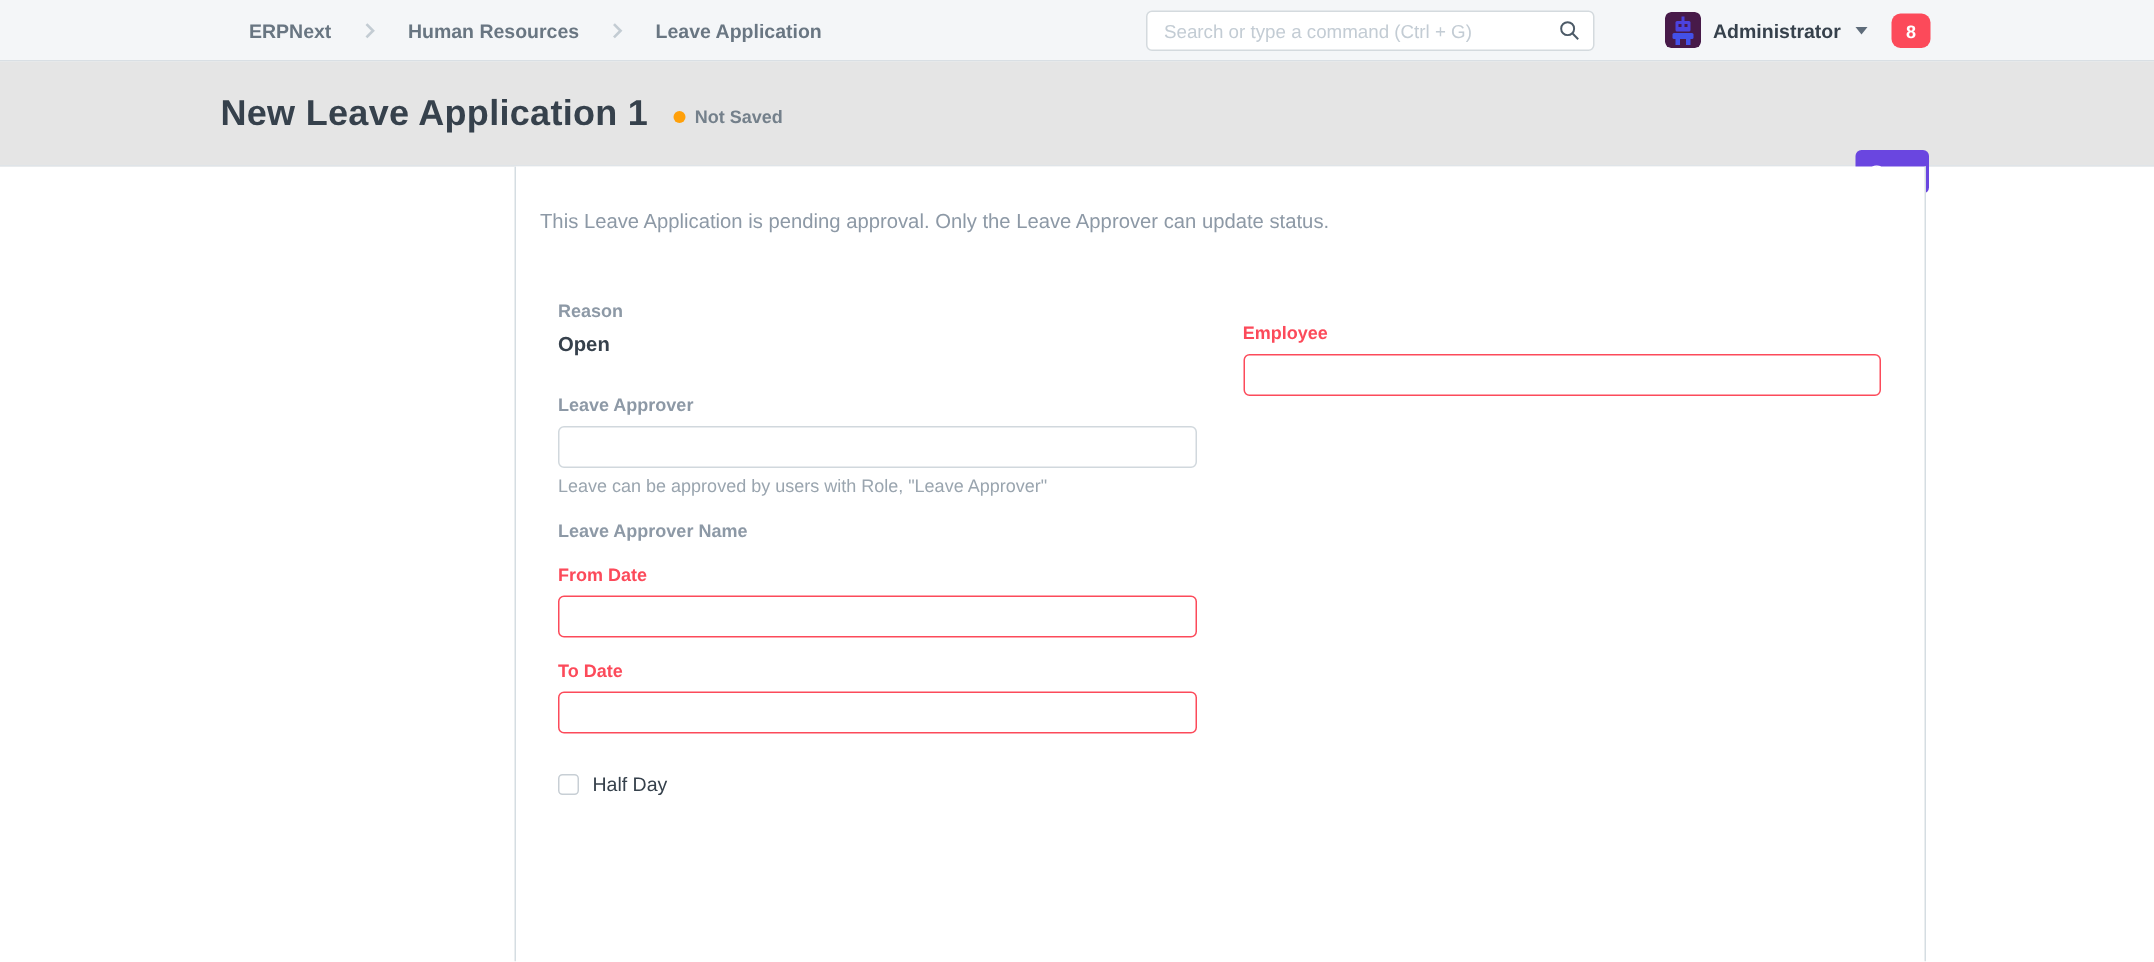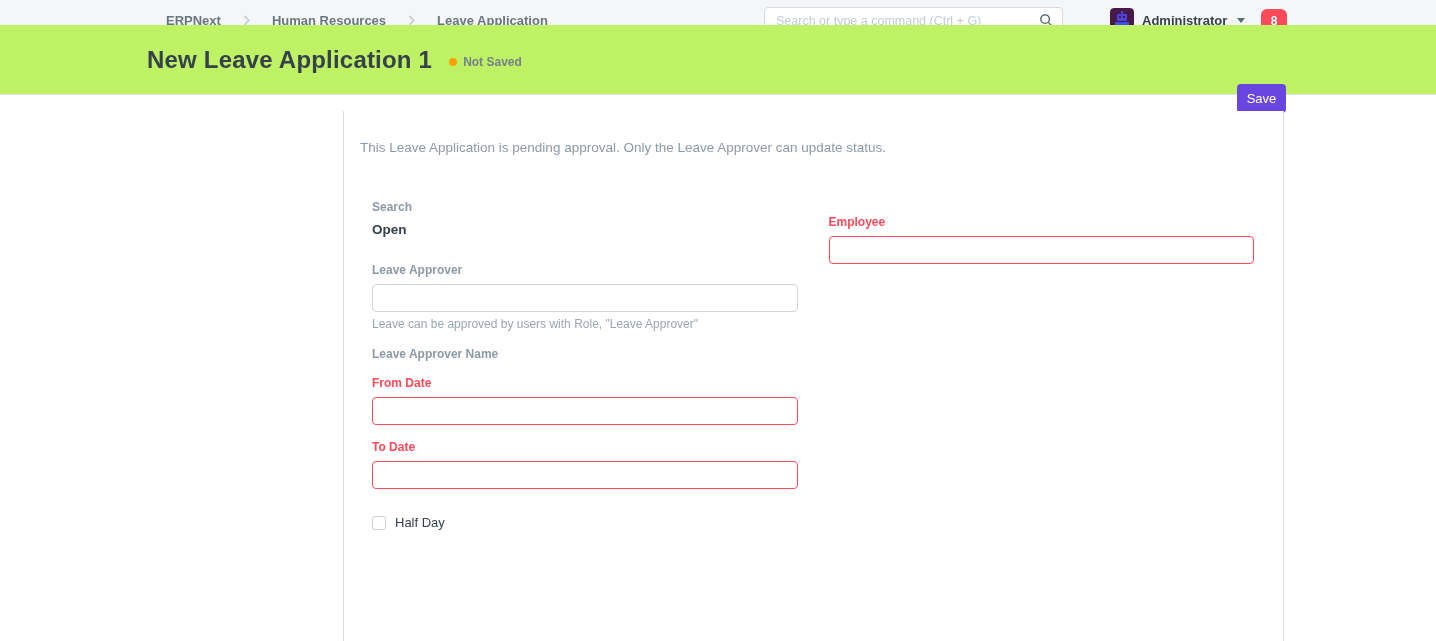--- a/index.html
+++ b/index.html
@@ -49,22 +49,22 @@
   }
   .notif-badge {
     position: absolute; left: 1261px; top: 9px; width: 26px; height: 23px;
     background: #fc4a5a; border-radius: 6px; color: #ffffff;
     font-size: 12px; font-weight: bold;
     display: flex; align-items: center; justify-content: center; cursor: pointer;
   }
 
   
   .page-header {
-    position: absolute; top: 25px; left: 0; width: 1436px; height: 70px;
-    background: #bef264; border-bottom: 1px solid #dfe4e8;
+    position: absolute; top: 41px; left: 0; width: 1436px; height: 70px;
+    background: #e5e5e5; border-bottom: 1px solid #dfe4e8;
   }
   .page-title-row { position: absolute; left: 147px; top: 0; height: 70px; display: flex; align-items: center; }
   .page-title { font-size: 24px; font-weight: 600; color: #36414c; letter-spacing: 0.2px; }
   .indicator { display: flex; align-items: center; margin-left: 17px; margin-top: 4px; gap: 6px; }
   .indicator-dot { width: 8px; height: 8px; border-radius: 50%; background: #ffa00a; }
   .indicator-text { font-size: 12px; font-weight: bold; color: #74808b; }
   .save-btn {
     position: absolute; left: 1237px; top: 59px; width: 49px; height: 29px;
     background: #6a46e0; color: #ffffff; border: none; border-radius: 4px;
     font-family: "Liberation Sans", sans-serif; font-size: 13px; font-weight: 500;
@@ -188,21 +188,21 @@
 </div>
 
 <div class="form-card">
   <p class="form-message">This Leave Application is pending approval. Only the Leave Approver can update status.</p>
 
   <div class="form-columns">
 
     <div class="form-col">
 
       <div class="grp-status">
-        <label class="field-label">Search</label>
+        <label class="field-label">Reason</label>
         <div class="field-value-bold">Open</div>
       </div>
 
       <div class="grp-leave-approver">
         <label class="field-label">Leave Approver</label>
         <input class="form-input" type="text" value="" style="">
         <div class="field-help">Leave can be approved by users with Role, "Leave Approver"</div>
       </div>
 
       <div class="grp-leave-approver-name">

